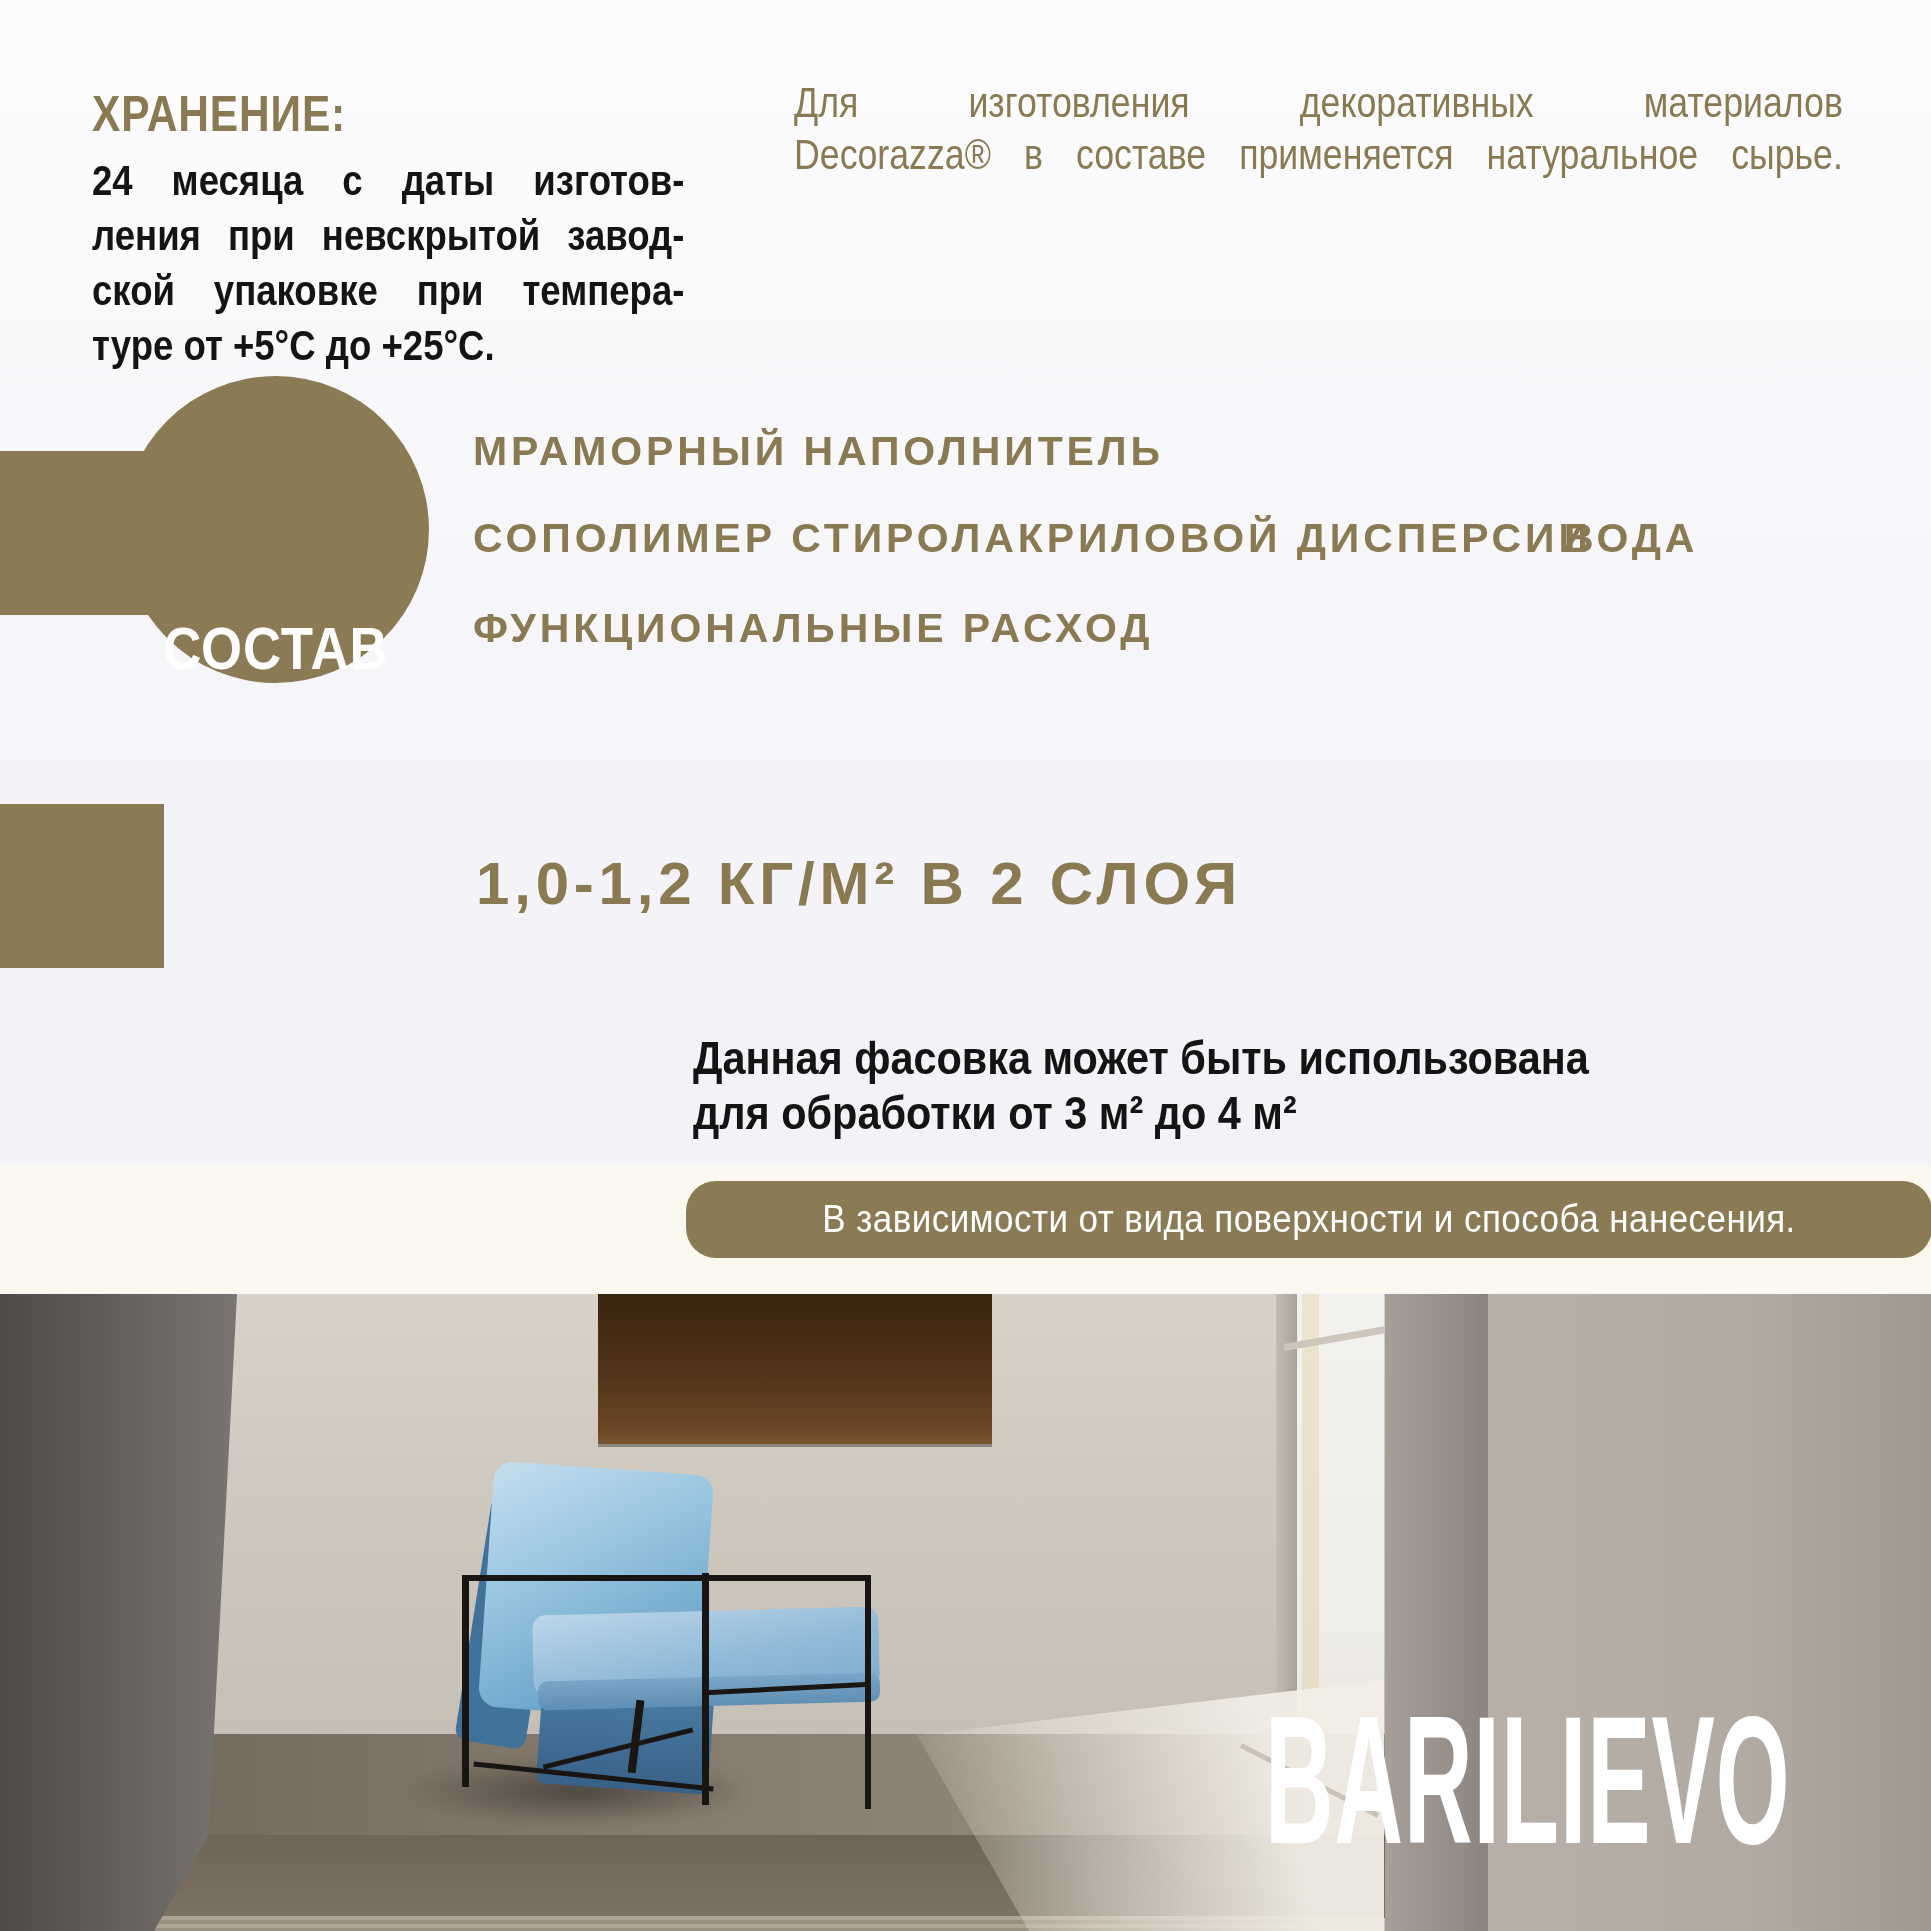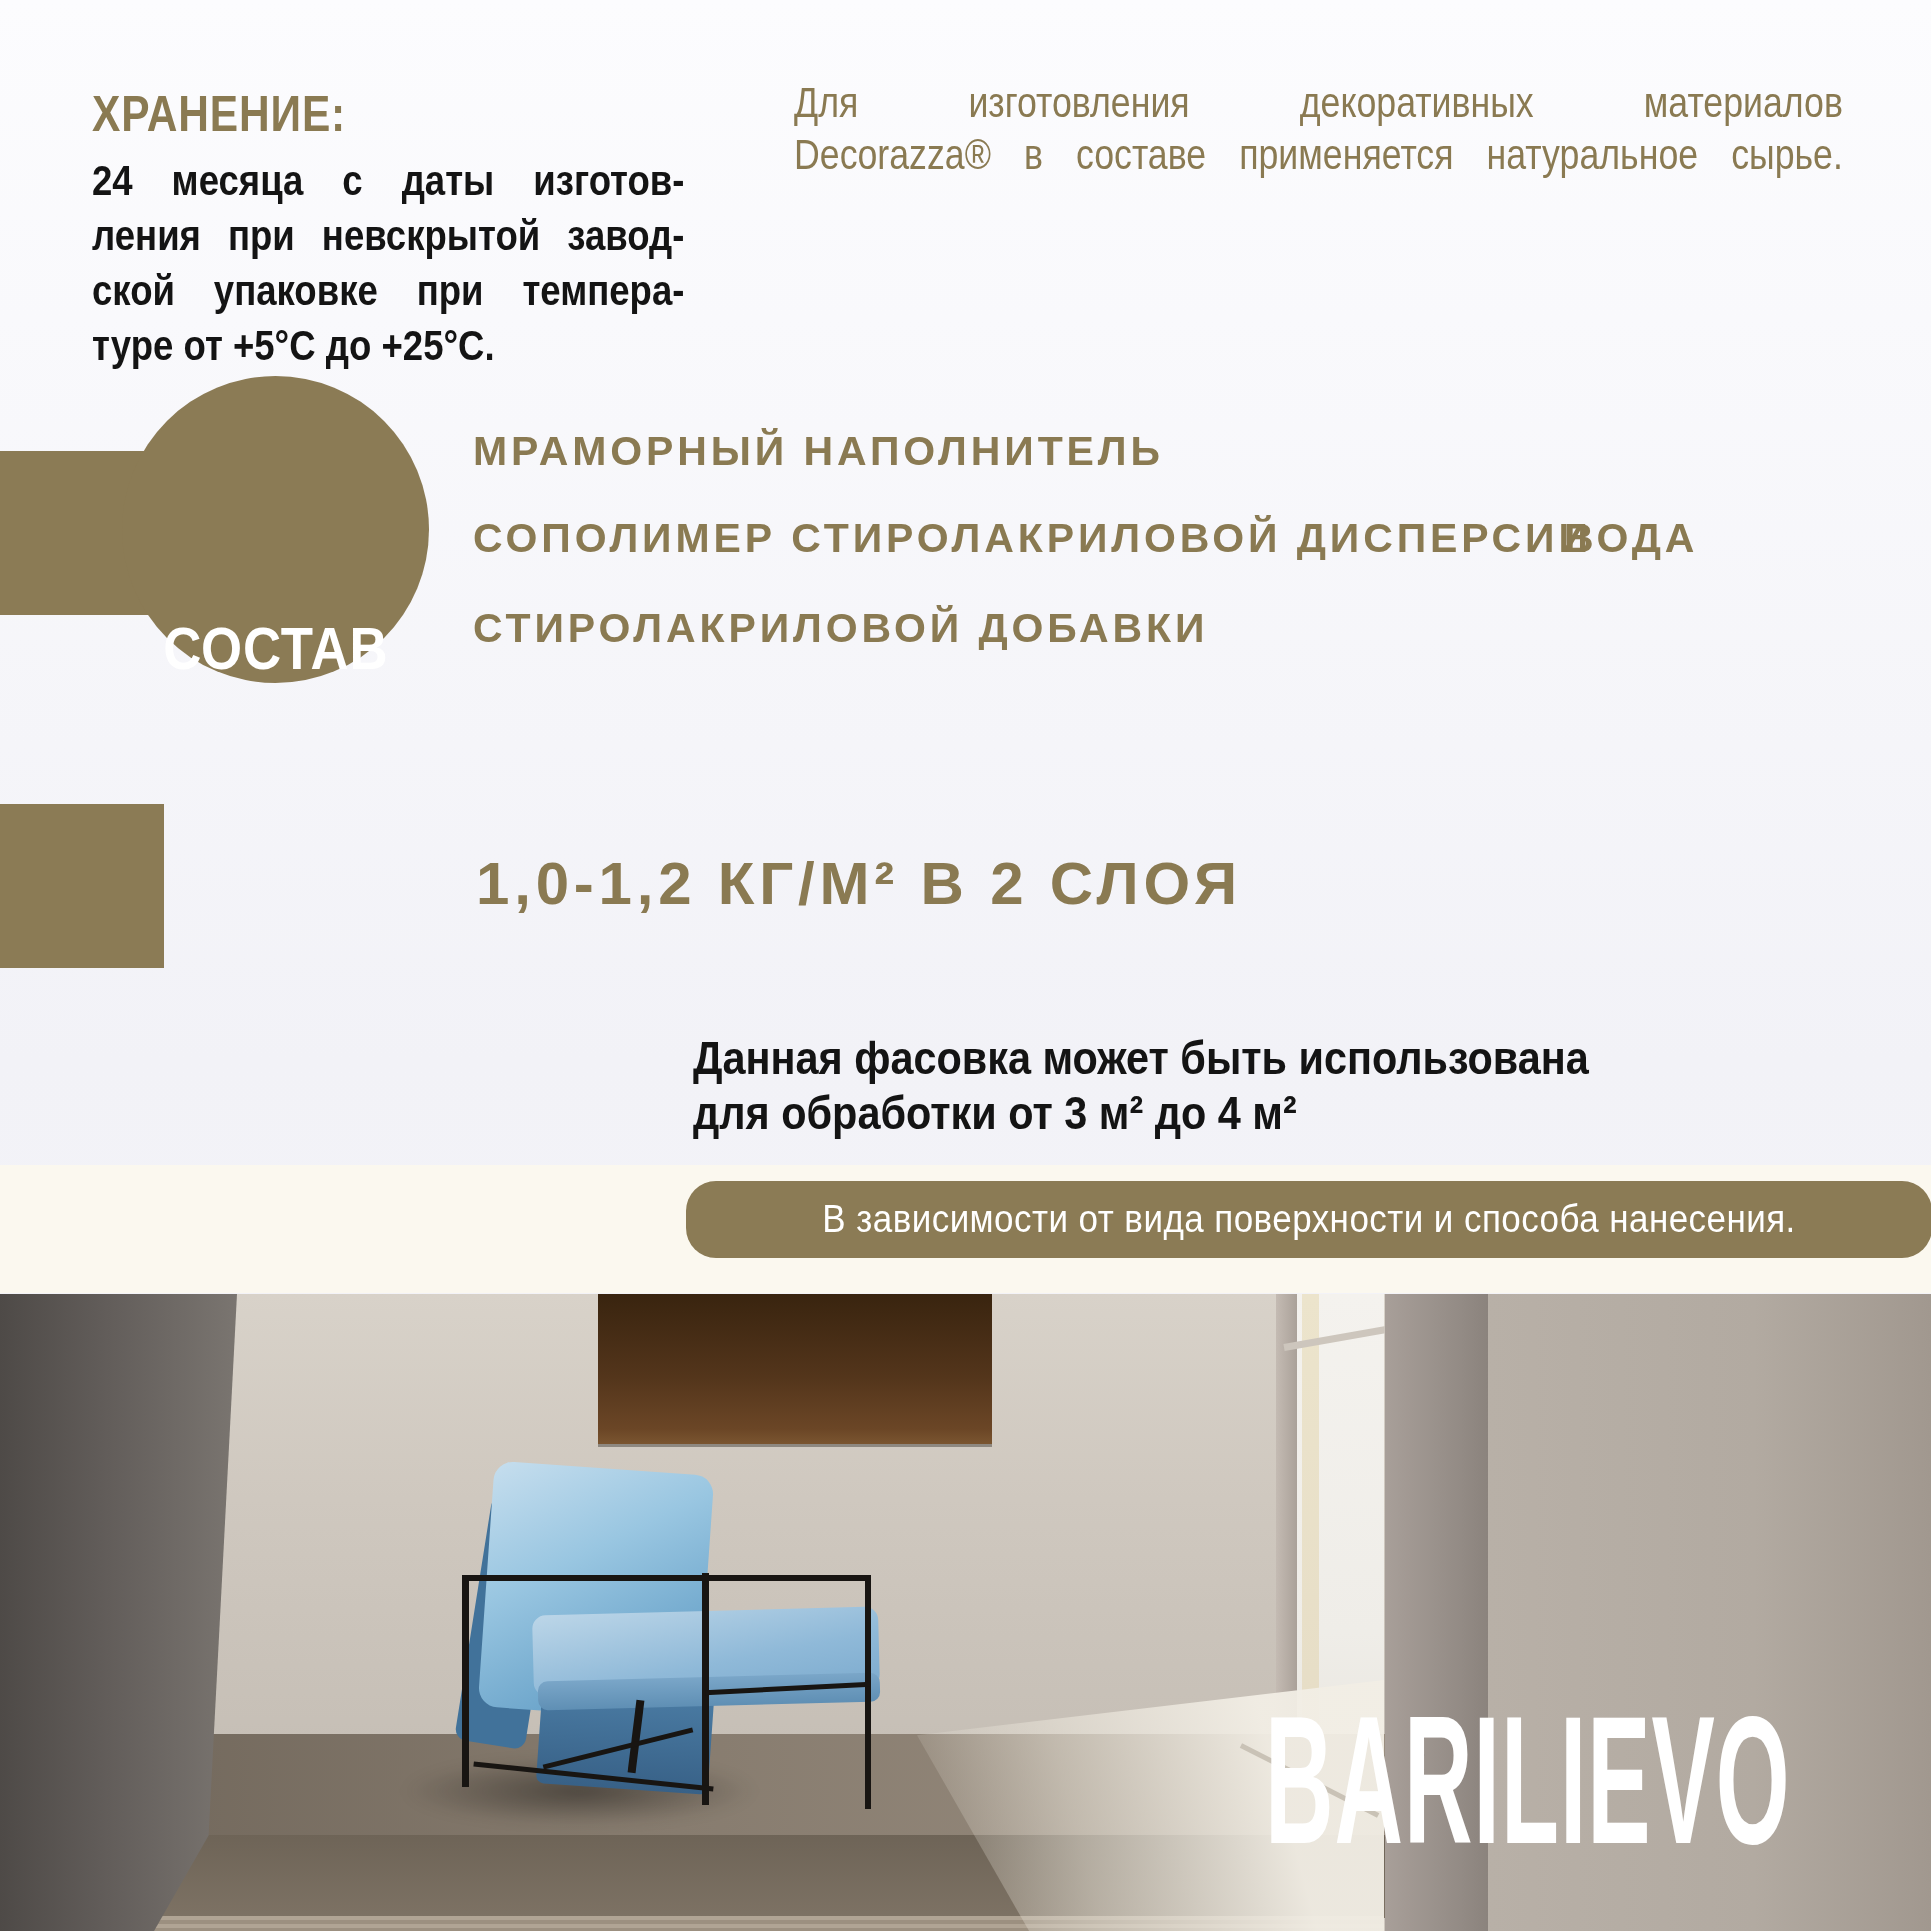--- a/index.html
+++ b/index.html
@@ -128,21 +128,21 @@
     <div class="jl">Decorazza® в составе применяется натуральное сырье.</div>
   </div>
 
   <div class="abs badge-bar bar1"></div>
   <div class="abs badge-circle c1">
     <span class="badge-label">СОСТАВ</span>
   </div>
   <div class="abs ing item1">МРАМОРНЫЙ НАПОЛНИТЕЛЬ</div>
   <div class="abs ing item2">СОПОЛИМЕР СТИРОЛАКРИЛОВОЙ ДИСПЕРСИИ</div>
   <div class="abs ing item3">ВОДА</div>
-  <div class="abs ing item4">СТИРОЛАКРИЛОВОЙ ДОБАВКИ</div>
+  <div class="abs ing item4">ФУНКЦИОНАЛЬНЫЕ РАСХОД</div>
 
   <div class="abs badge-bar bar2"></div>
   <div class="abs cons-value">1,0-1,2 КГ/М² В 2 СЛОЯ</div>
 
   <div class="abs note">
     <div>Данная фасовка может быть использована</div>
     <div>для обработки от 3 м² до 4 м²</div>
   </div>
 
   <div class="abs cream"></div>

